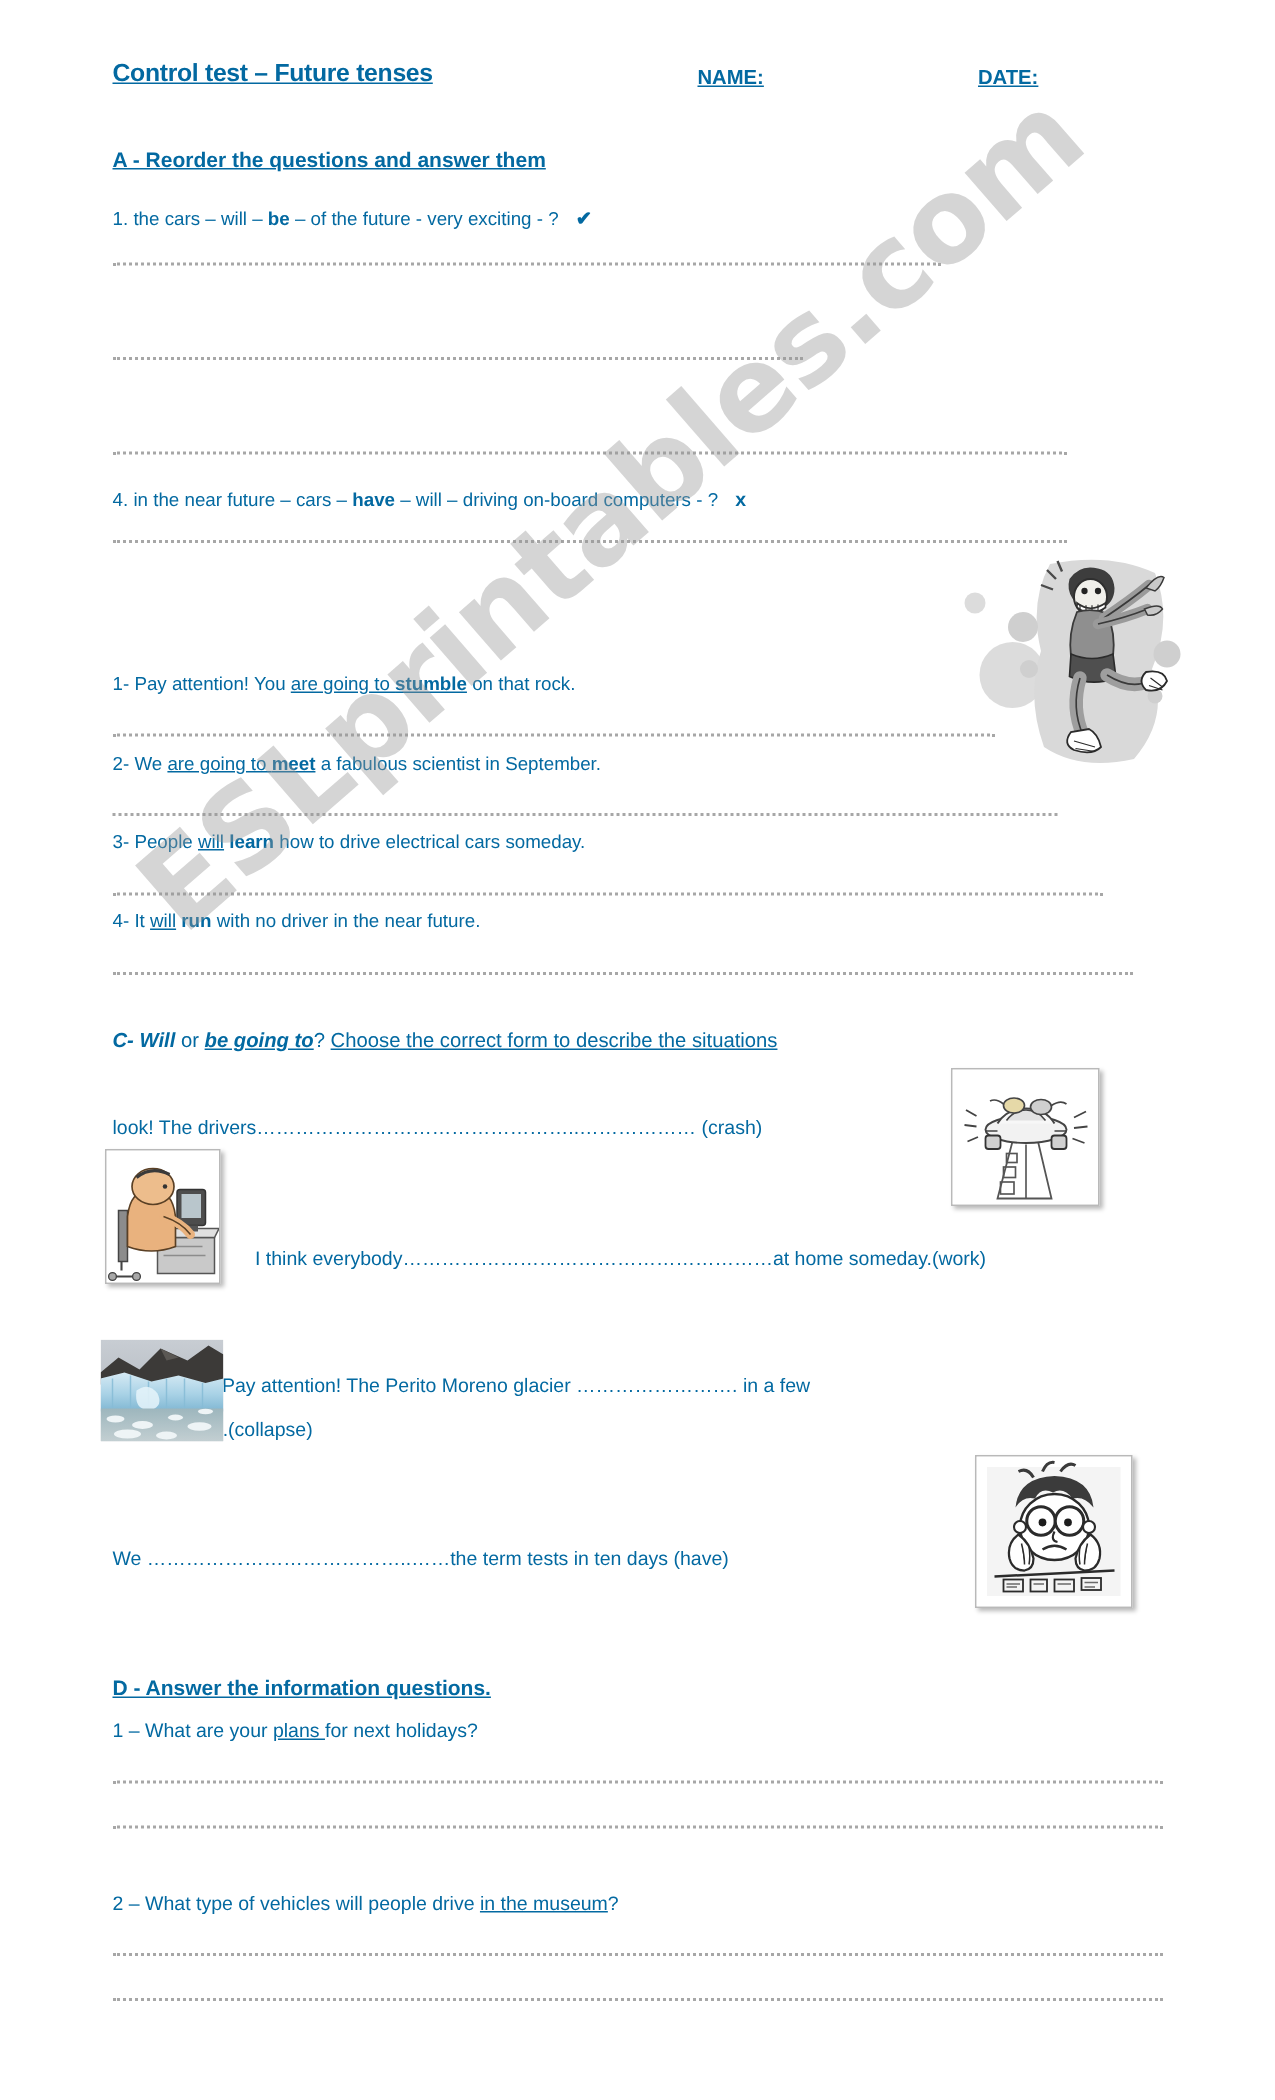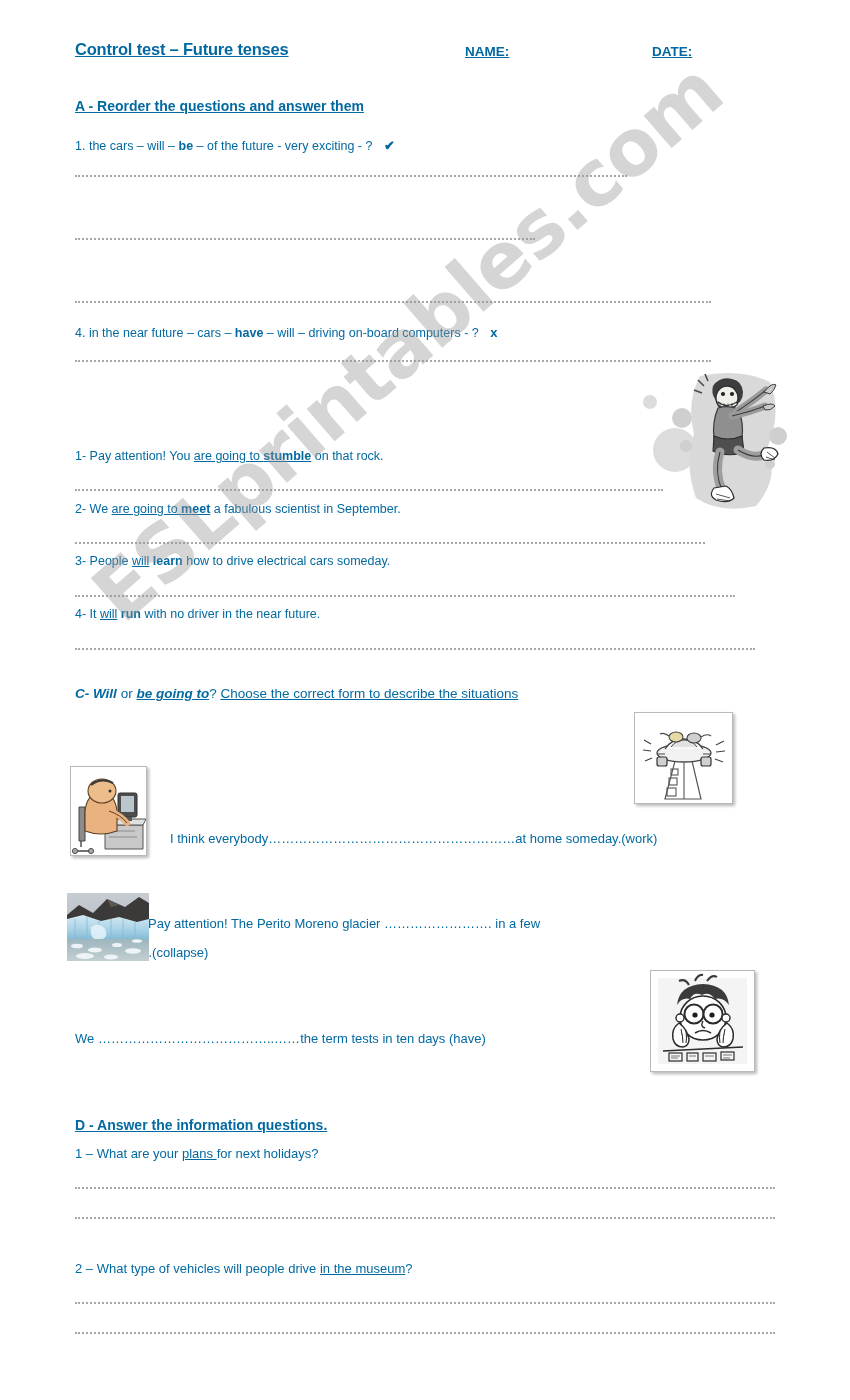--- a/index.html
+++ b/index.html
@@ -167,20 +167,23 @@
 
     <div class="t" style="left:0px; top:608px;">
       <span>4-</span><span> It </span><span class="u">will</span><b> run</b><span> with no driver in  the near future.</span>
     </div>
     <div class="rule" style="left:0px; top:646px; width:680px;"></div>
 
     <div class="t sec-head-c" style="left:0px; top:687px;">
       <b style="font-style:italic;"><span>C- </span><span>Will</span></b><span style="font-style:normal;font-weight:normal;">  or  </span><b class="u" style="font-style:italic;">be going to</b><span>?  </span><span class="u">Choose the correct form to describe the situations</span>
     </div>
 
+    <div class="t" style="left:0px; top:745px; font-size:13px;">
+      <span>look! The drivers</span><span>…………………………………………..………………</span><span> (crash)</span>
+    </div>
 
     <div class="t" style="left:95px; top:832px; font-size:13px;">
       <span>I think everybody</span><span>…………………………………………………</span><span>at home someday.(work)</span>
     </div>
 
     <div class="t" style="left:73px; top:917px; font-size:13px;">
       <span>Pay attention! The Perito Moreno glacier </span><span>…………………….</span><span> in a few</span>
     </div>
     <div class="t" style="left:46px; top:946px; font-size:13px;">days.(collapse)</div>
 

